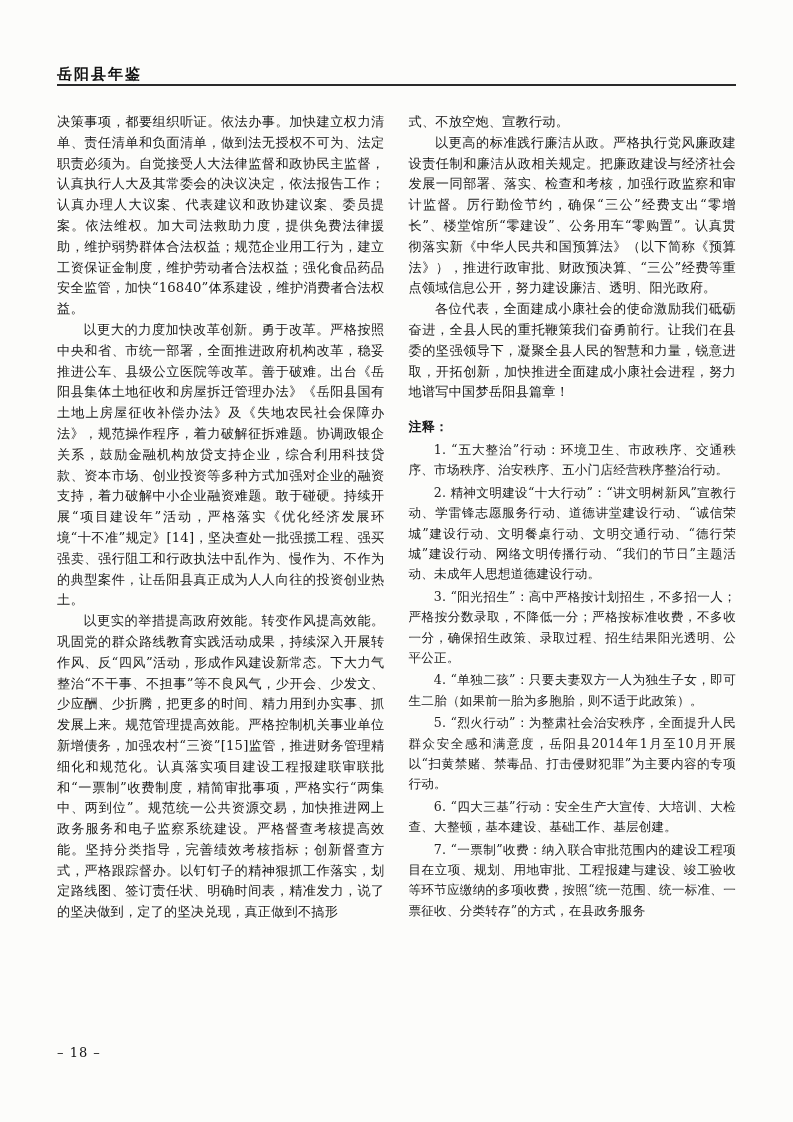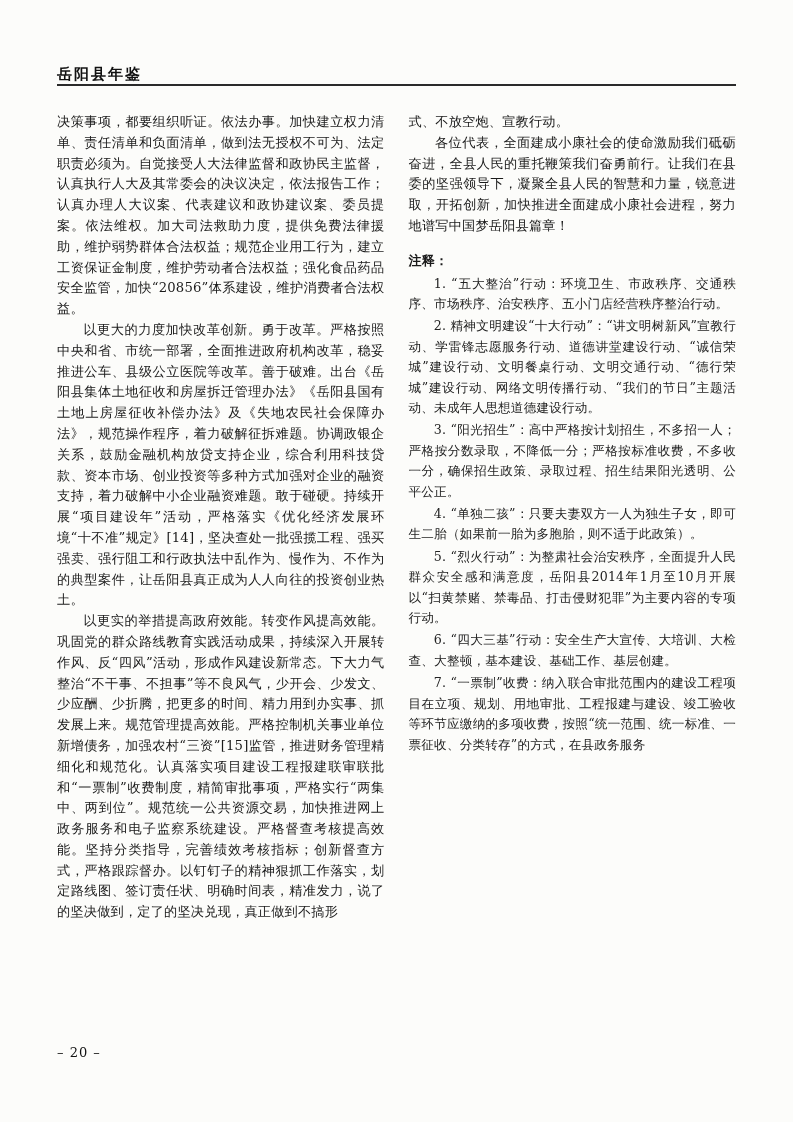--- a/index.html
+++ b/index.html
@@ -69,33 +69,34 @@
 <body>
 
 <div class="page">
 
   <div class="header">
     <span class="header-title">岳阳县年鉴</span>
   </div>
 
   <div class="columns">
     <div class="col">
-        <p class="para noindent">决策事项，都要组织听证。依法办事。加快建立权力清单、责任清单和负面清单，做到法无授权不可为、法定职责必须为。自觉接受人大法律监督和政协民主监督，认真执行人大及其常委会的决议决定，依法报告工作；认真办理人大议案、代表建议和政协建议案、委员提案。依法维权。加大司法救助力度，提供免费法律援助，维护弱势群体合法权益；规范企业用工行为，建立工资保证金制度，维护劳动者合法权益；强化食品药品安全监管，加快“20856”体系建设，维护消费者合法权益。</p>
+        <p class="para noindent">决策事项，都要组织听证。依法办事。加快建立权力清单、责任清单和负面清单，做到法无授权不可为、法定职责必须为。自觉接受人大法律监督和政协民主监督，认真执行人大及其常委会的决议决定，依法报告工作；认真办理人大议案、代表建议和政协建议案、委员提案。依法维权。加大司法救助力度，提供免费法律援助，维护弱势群体合法权益；规范企业用工行为，建立工资保证金制度，维护劳动者合法权益；强化食品药品安全监管，加快“16840”体系建设，维护消费者合法权益。</p>
         <p class="para">以更大的力度加快改革创新。勇于改革。严格按照中央和省、市统一部署，全面推进政府机构改革，稳妥推进公车、县级公立医院等改革。善于破难。出台《岳阳县集体土地征收和房屋拆迁管理办法》《岳阳县国有土地上房屋征收补偿办法》及《失地农民社会保障办法》，规范操作程序，着力破解征拆难题。协调政银企关系，鼓励金融机构放贷支持企业，综合利用科技贷款、资本市场、创业投资等多种方式加强对企业的融资支持，着力破解中小企业融资难题。敢于碰硬。持续开展“项目建设年”活动，严格落实《优化经济发展环境“十不准”规定》[14]，坚决查处一批强揽工程、强买强卖、强行阻工和行政执法中乱作为、慢作为、不作为的典型案件，让岳阳县真正成为人人向往的投资创业热土。</p>
         <p class="para">以更实的举措提高政府效能。转变作风提高效能。巩固党的群众路线教育实践活动成果，持续深入开展转作风、反“四风”活动，形成作风建设新常态。下大力气整治“不干事、不担事”等不良风气，少开会、少发文、少应酬、少折腾，把更多的时间、精力用到办实事、抓发展上来。规范管理提高效能。严格控制机关事业单位新增债务，加强农村“三资”[15]监管，推进财务管理精细化和规范化。认真落实项目建设工程报建联审联批和“一票制”收费制度，精简审批事项，严格实行“两集中、两到位”。规范统一公共资源交易，加快推进网上政务服务和电子监察系统建设。严格督查考核提高效能。坚持分类指导，完善绩效考核指标；创新督查方式，严格跟踪督办。以钉钉子的精神狠抓工作落实，划定路线图、签订责任状、明确时间表，精准发力，说了的坚决做到，定了的坚决兑现，真正做到不搞形</p>
       </div>
     <div class="col">
         <p class="para noindent">式、不放空炮、宣教行动。</p>
+        <p class="para">以更高的标准践行廉洁从政。严格执行党风廉政建设责任制和廉洁从政相关规定。把廉政建设与经济社会发展一同部署、落实、检查和考核，加强行政监察和审计监督。厉行勤俭节约，确保“三公”经费支出“零增长”、楼堂馆所“零建设”、公务用车“零购置”。认真贯彻落实新《中华人民共和国预算法》（以下简称《预算法》），推进行政审批、财政预决算、“三公”经费等重点领域信息公开，努力建设廉洁、透明、阳光政府。</p>
         <p class="para">各位代表，全面建成小康社会的使命激励我们砥砺奋进，全县人民的重托鞭策我们奋勇前行。让我们在县委的坚强领导下，凝聚全县人民的智慧和力量，锐意进取，开拓创新，加快推进全面建成小康社会进程，努力地谱写中国梦岳阳县篇章！</p>
         <p class="para notes-heading">注释：</p>
         <p class="para note">1. “五大整治”行动：环境卫生、市政秩序、交通秩序、市场秩序、治安秩序、五小门店经营秩序整治行动。</p>
         <p class="para note">2. 精神文明建设“十大行动”：“讲文明树新风”宣教行动、学雷锋志愿服务行动、道德讲堂建设行动、“诚信荣城”建设行动、文明餐桌行动、文明交通行动、“德行荣城”建设行动、网络文明传播行动、“我们的节日”主题活动、未成年人思想道德建设行动。</p>
         <p class="para note">3. “阳光招生”：高中严格按计划招生，不多招一人；严格按分数录取，不降低一分；严格按标准收费，不多收一分，确保招生政策、录取过程、招生结果阳光透明、公平公正。</p>
         <p class="para note">4. “单独二孩”：只要夫妻双方一人为独生子女，即可生二胎（如果前一胎为多胞胎，则不适于此政策）。</p>
         <p class="para note">5. “烈火行动”：为整肃社会治安秩序，全面提升人民群众安全感和满意度，岳阳县2014年1月至10月开展以“扫黄禁赌、禁毒品、打击侵财犯罪”为主要内容的专项行动。</p>
         <p class="para note">6. “四大三基”行动：安全生产大宣传、大培训、大检查、大整顿，基本建设、基础工作、基层创建。</p>
         <p class="para note">7. “一票制”收费：纳入联合审批范围内的建设工程项目在立项、规划、用地审批、工程报建与建设、竣工验收等环节应缴纳的多项收费，按照“统一范围、统一标准、一票征收、分类转存”的方式，在县政务服务</p>
       </div>
   </div>
 
-  <div class="footer">– 20 –</div>
+  <div class="footer">– 18 –</div>
 
 </div>
 
 </body></html>

